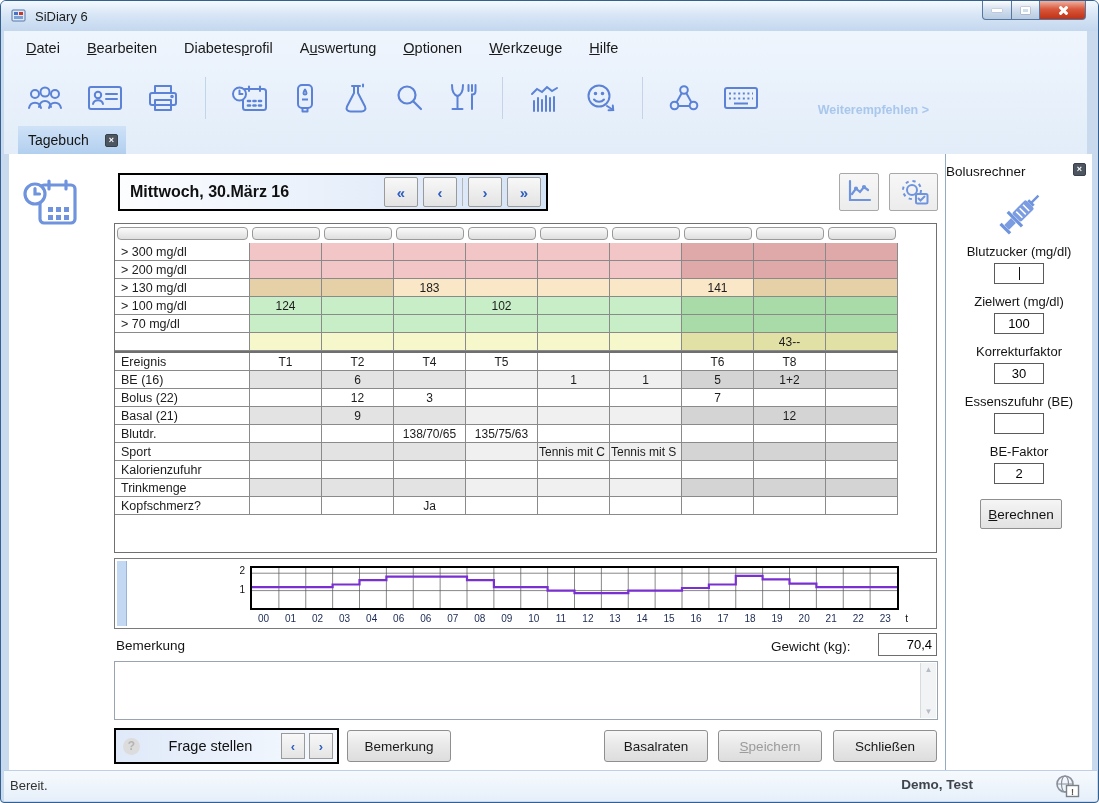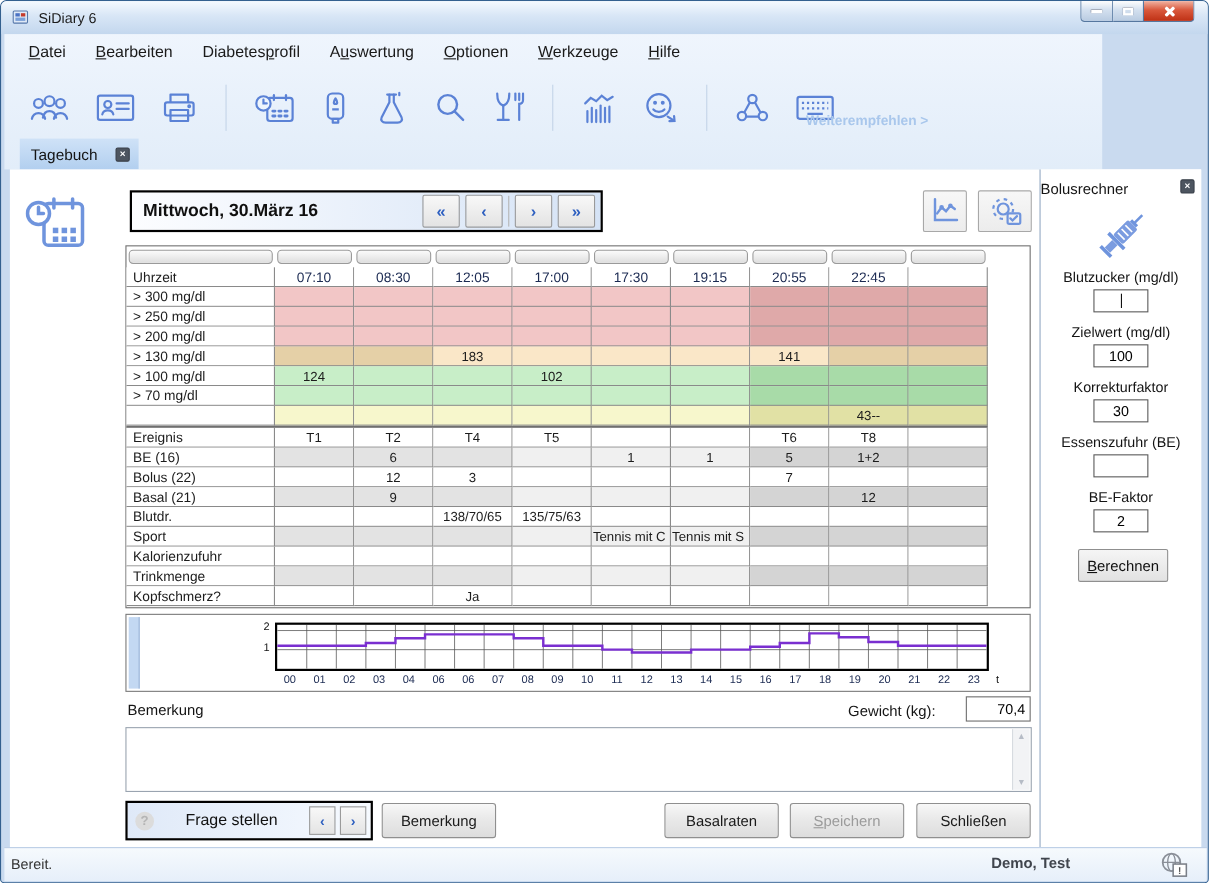--- a/index.html
+++ b/index.html
@@ -20,21 +20,21 @@
   .wbtn.max { width:28px; border-left:none; }
   .wbtn.close { width:46px; border-left:none; border-radius:0 0 4px 0;
                 background:linear-gradient(#f0b2a1,#d9583c 45%,#bf3115); }
   .glyph-min { width:10px; height:3px; background:#fff; box-shadow:0 0 1px #445; }
   .glyph-max { width:9px; height:7px; border:2px solid #fff; box-shadow:0 0 1px #445; }
   .glyph-x { position:relative; width:11px; height:11px; }
   .glyph-x::before,.glyph-x::after { content:""; position:absolute; left:5px; top:0; width:3px; height:11px; background:#fff; border-radius:1px; }
   .glyph-x::before { transform:rotate(45deg); } .glyph-x::after { transform:rotate(-45deg); }
 
   
-  .chrome { position:absolute; left:3px; top:30px; width:998px; height:123px;
+  .chrome { position:absolute; left:3px; top:30px; width:1083px; height:123px;
             background:linear-gradient(#eff5fd,#e2edf9); }
   .menu-bar { position:absolute; left:22px; top:9px; display:flex; gap:27px; }
   .menu-item { font-size:14.5px; color:#1a1a1a; cursor:default; }
   .menu-item u { text-decoration:underline; }
   .toolbar { position:absolute; left:22px; top:45px; display:flex; align-items:center; gap:23px; height:44px; }
   .tb-icon { display:flex; align-items:center; }
   .tb-sep { width:1px; height:42px; background:#c4d4e8; margin:0 2px; }
   .promote { position:absolute; right:158px; top:72px; font-size:12.5px; font-weight:bold; color:#a9c7ec; }
   .tab { position:absolute; left:14px; top:95px; width:108px; height:28px;
          background:linear-gradient(#cfe2f7,#b2cfef); display:flex; align-items:center; padding:0 8px 0 10px; }
@@ -350,46 +350,22 @@
         <div class="col-btn" style="width: 68px;"></div>
         <div class="col-btn" style="width: 68px;"></div>
         <div class="col-btn" style="width: 68px;"></div>
         <div class="col-btn" style="width: 68px;"></div>
         <div class="col-btn" style="width: 68px;"></div>
         <div class="col-btn" style="width: 68px;"></div>
         <div class="col-btn" style="width: 68px;"></div>
         <div class="col-btn" style="width: 68px;"></div>
       </div>
     <div class="t-rows" id="diary-rows">
-        <div class="t-row time">
-          <div class="t-label">Uhrzeit</div>
-          <div class="t-cell">07:10</div>
-          <div class="t-cell">08:30</div>
-          <div class="t-cell">12:05</div>
-          <div class="t-cell">17:00</div>
-          <div class="t-cell">17:30</div>
-          <div class="t-cell">19:15</div>
-          <div class="t-cell">20:55</div>
-          <div class="t-cell">22:45</div>
-          <div class="t-cell"></div>
-        </div>
         <div class="t-row">
           <div class="t-label">&gt; 300 mg/dl</div>
-          <div class="t-cell" style="background: rgb(242, 198, 198);"></div>
-          <div class="t-cell" style="background: rgb(242, 198, 198);"></div>
-          <div class="t-cell" style="background: rgb(242, 198, 198);"></div>
-          <div class="t-cell" style="background: rgb(242, 198, 198);"></div>
-          <div class="t-cell" style="background: rgb(242, 198, 198);"></div>
-          <div class="t-cell" style="background: rgb(242, 198, 198);"></div>
-          <div class="t-cell" style="background: rgb(223, 169, 169);"></div>
-          <div class="t-cell" style="background: rgb(223, 169, 169);"></div>
-          <div class="t-cell" style="background: rgb(223, 169, 169);"></div>
-        </div>
-        <div class="t-row">
-          <div class="t-label">&gt; 250 mg/dl</div>
           <div class="t-cell" style="background: rgb(242, 198, 198);"></div>
           <div class="t-cell" style="background: rgb(242, 198, 198);"></div>
           <div class="t-cell" style="background: rgb(242, 198, 198);"></div>
           <div class="t-cell" style="background: rgb(242, 198, 198);"></div>
           <div class="t-cell" style="background: rgb(242, 198, 198);"></div>
           <div class="t-cell" style="background: rgb(242, 198, 198);"></div>
           <div class="t-cell" style="background: rgb(223, 169, 169);"></div>
           <div class="t-cell" style="background: rgb(223, 169, 169);"></div>
           <div class="t-cell" style="background: rgb(223, 169, 169);"></div>
         </div>

